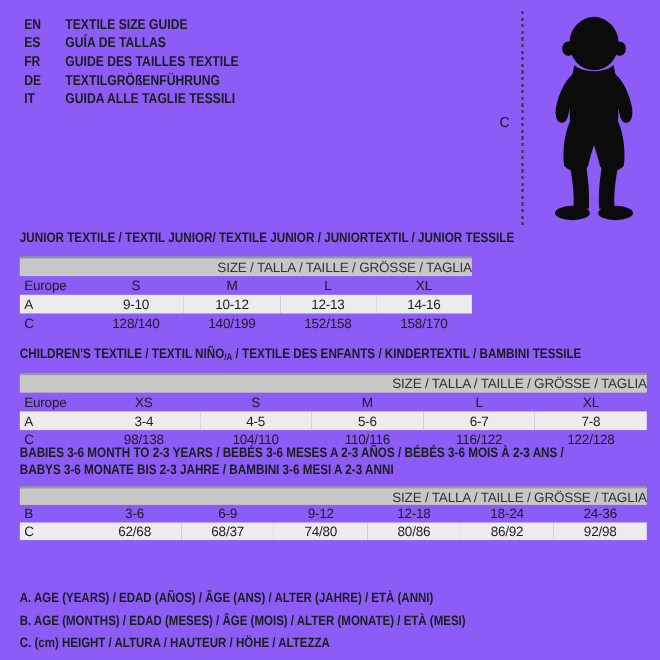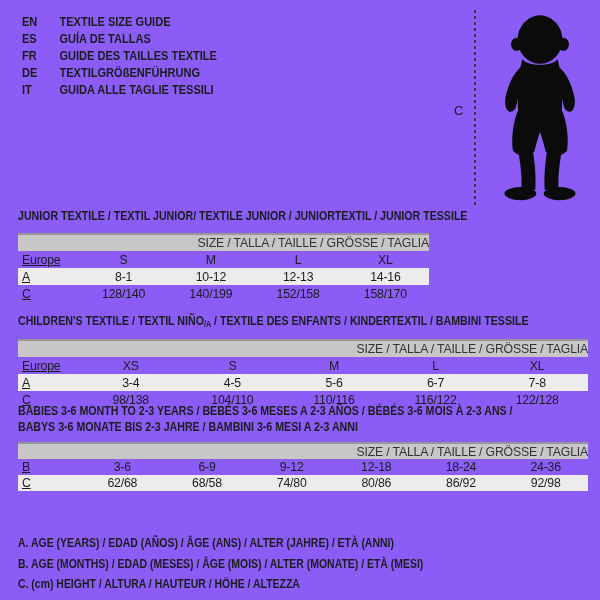--- a/index.html
+++ b/index.html
@@ -35,21 +35,21 @@
   .sec h2{margin:0;font-size:12.5px;font-weight:bold;line-height:13px;}
   .sec3 h2{line-height:15.5px;}
   .subs{font-size:8.5px;vertical-align:-2px;}
   table{border-collapse:collapse;width:100%;table-layout:fixed;font-size:12.3px;letter-spacing:-0.2px;}
   .sec1 table{margin-top:10px;}
   .sec2 table{margin-top:8px;}
   .sec3 table{margin-top:7px;}
   tr{height:17px;}
   .sec3 tr{height:16px;}
   td{padding:0;text-align:center;vertical-align:middle;}
-  td.lbl{text-align:left;padding-left:4px;text-decoration:underline;}
+  td.lbl{text-align:left;padding-left:4px;}
   col.lblcol{width:62px;}
   tr.hdr td{
     background:var(--header-bar);border-top:2px solid var(--header-bar-border);
     text-align:right;padding-left:4px;color:#333;
   }
   tr.shade td{background:var(--row-shade);}
   
   .footnotes{position:absolute;left:18px;top:533px;font-weight:bold;font-size:12.3px;line-height:20.5px;}
 </style>
 </head>
@@ -116,21 +116,21 @@
       </tr>
       <tr>
         <td class="lbl">Europe</td>
         <td>S</td>
         <td>M</td>
         <td>L</td>
         <td>XL</td>
       </tr>
       <tr class="shade">
         <td class="lbl">A</td>
-        <td>8-1</td>
+        <td>9-10</td>
         <td>10-12</td>
         <td>12-13</td>
         <td>14-16</td>
       </tr>
       <tr>
         <td class="lbl">C</td>
         <td>128/140</td>
         <td>140/199</td>
         <td>152/158</td>
         <td>158/170</td>
@@ -204,21 +204,21 @@
         <td>3-6</td>
         <td>6-9</td>
         <td>9-12</td>
         <td>12-18</td>
         <td>18-24</td>
         <td>24-36</td>
       </tr>
       <tr class="shade">
         <td class="lbl">C</td>
         <td>62/68</td>
-        <td>68/58</td>
+        <td>68/37</td>
         <td>74/80</td>
         <td>80/86</td>
         <td>86/92</td>
         <td>92/98</td>
       </tr>
     </tbody>
       </table>
   </section>
 
   <div class="footnotes cond">

